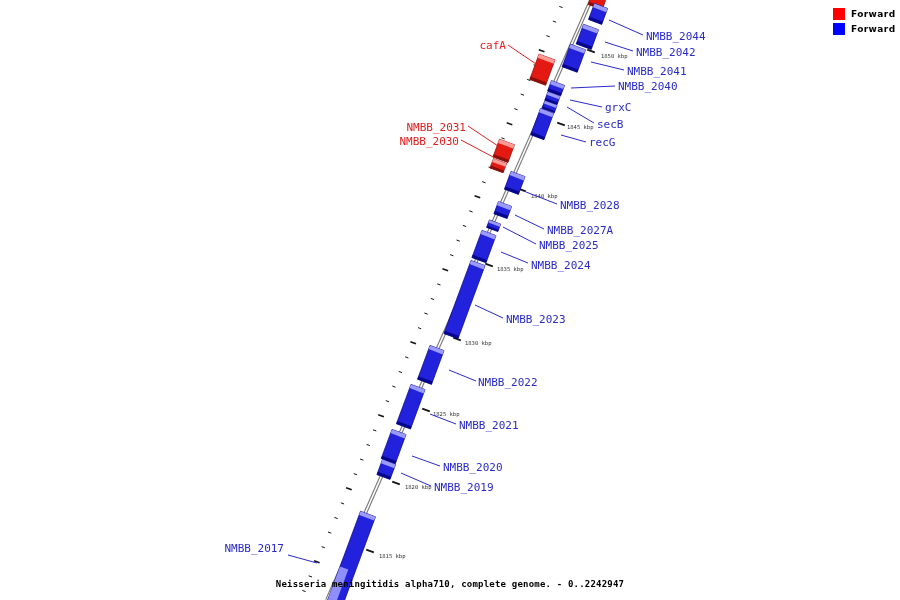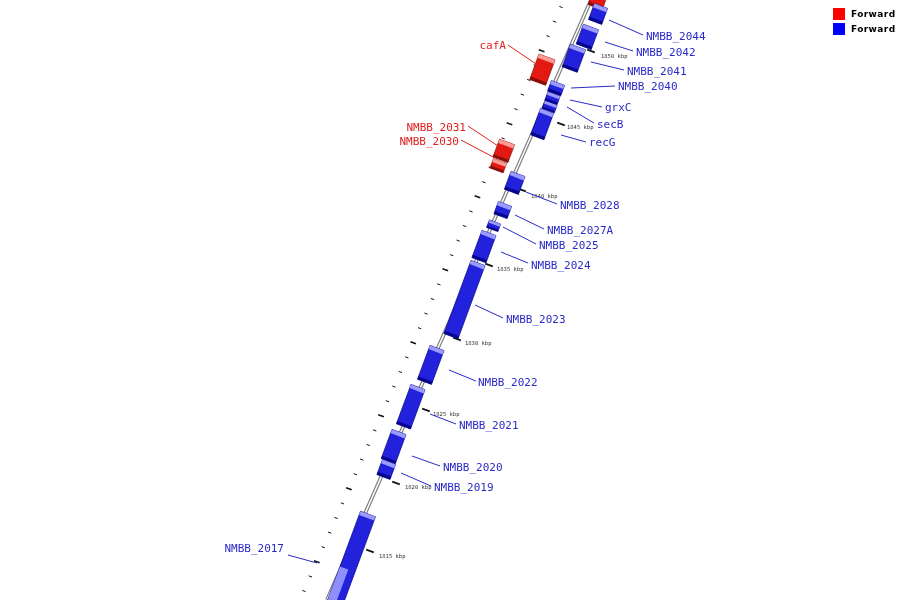--- a/index.html
+++ b/index.html
@@ -266,13 +266,14 @@
       <span class="legend-label" data-interactable="false">Forward</span>
     </div>
     <div class="legend-row" data-interactable="false">
       <svg width="12" height="12" data-interactable="false">
         <rect x="0" y="0" width="12" height="12" data-interactable="false" fill="#0000ff"></rect>
       </svg>
       <span class="legend-label" data-interactable="false">Forward</span>
     </div>
   </div>
 
+  <div class="caption" data-interactable="false">Neisseria meningitidis alpha710, complete genome. - 0..2242947</div>
 </div>
 
 </body></html>

